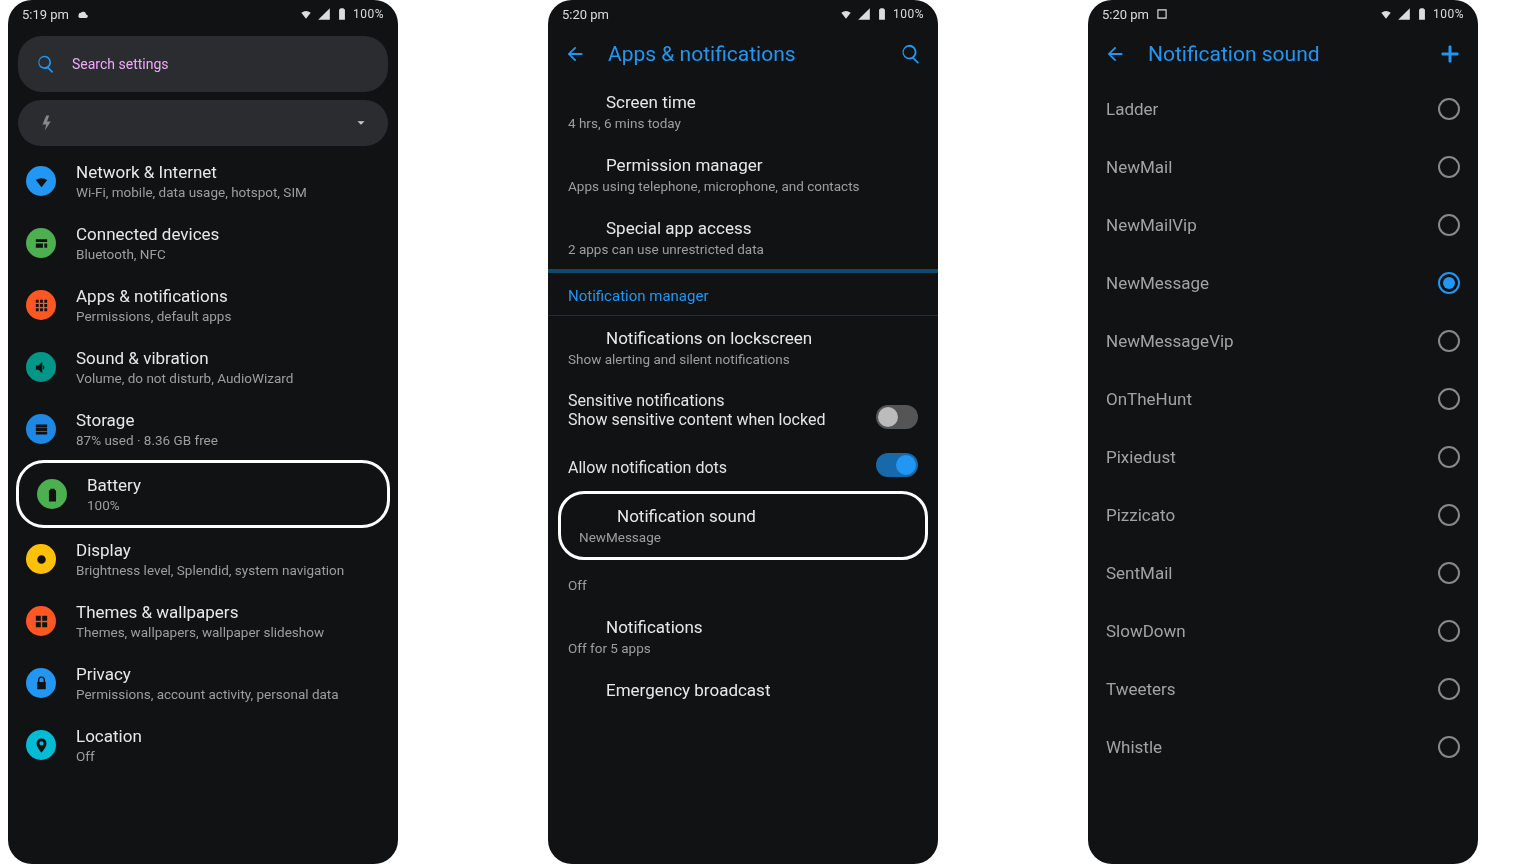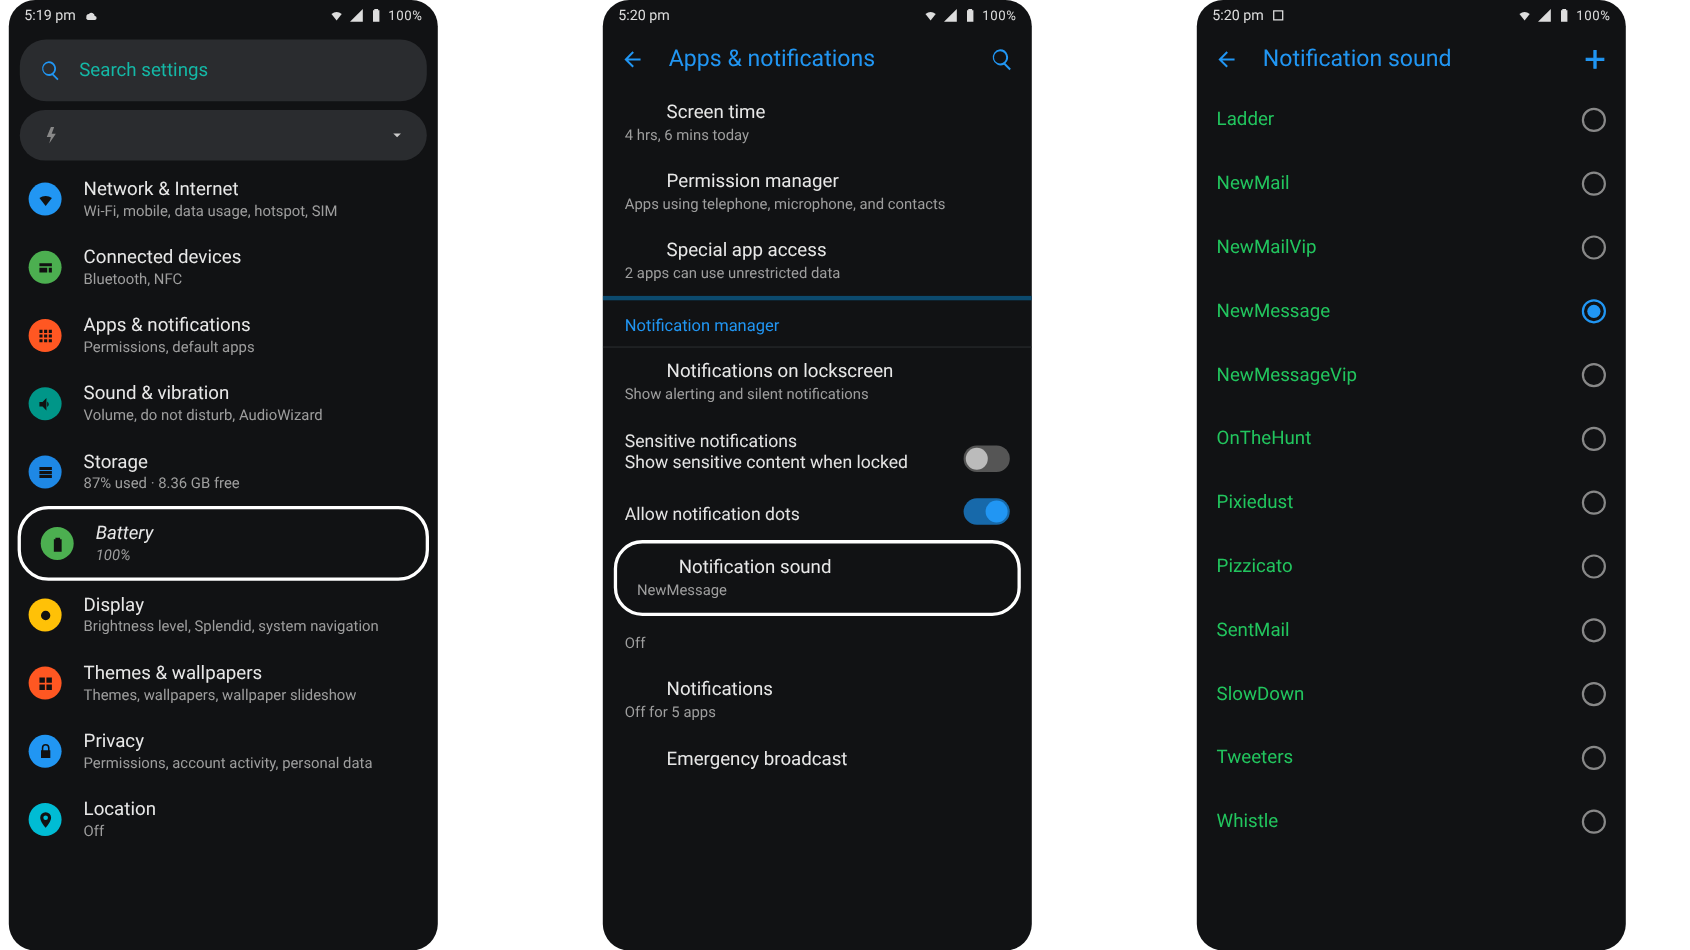--- a/index.html
+++ b/index.html
@@ -44,21 +44,21 @@
     margin: 8px 10px;
     background: #2a2c2f;
     border-radius: 24px;
     height: 56px;
     display:flex;
     align-items:center;
     padding:0 18px;
     gap:16px;
   }
   .search-icon { width:20px; height:20px; fill:#2196f3; }
-  .searchbox span { color:#14b8a6; font-size:17px; }
+  .searchbox span { color:#f0abfc; font-size:14px; }
 
   .expandbox {
     margin: 4px 10px;
     background: #2a2c2f;
     border-radius: 24px;
     height: 46px;
     display:flex;
     align-items:center;
     justify-content: space-between;
     padding:0 20px;
@@ -117,21 +117,21 @@
 
   .highlight2 {
     border:3px solid #fff;
     border-radius:26px;
     margin:2px 10px;
     padding:4px 8px;
   }
 
   
   .radio-row { display:flex; align-items:center; justify-content:space-between; padding:18px 18px; }
-  .radio-row .label { font-size:17px; color:#22c55e; }
+  .radio-row .label { font-size:17px; color:#a3a3a3; }
   .radio { width:22px; height:22px; border-radius:50%; border:2px solid #888; position:relative; }
   .radio.selected { border-color:#2196f3; }
   .radio.selected::after { content:''; position:absolute; width:12px; height:12px; border-radius:50%; background:#2196f3; top:3px; left:3px; }
 </style>
 </head>
 <body>
 
 <div class="phone">
   <div class="statusbar">
     <div class="left">
@@ -220,21 +220,21 @@
       <svg viewBox="0 0 24 24">
             <path d="M4 5h16v4H4zm0 5h16v4H4zm0 5h16v4H4z"></path>
           </svg>
     </div>
     <div class="txt">
       <span class="title">Storage</span>
       <span class="sub">87% used · 8.36 GB free</span>
     </div>
       </div>
       <div class="highlight">
-        <div class="list-item" style="padding: 4px 8px; font-style: italic;">
+        <div class="list-item" style="padding: 4px 8px;">
     <div class="iconcircle" style="background:#4caf50">
       <svg viewBox="0 0 24 24">
               <path d="M9 4h6v2h2v16H7V6h2z"></path>
             </svg>
     </div>
     <div class="txt">
       <span class="title">Battery</span>
       <span class="sub">100%</span>
     </div>
         </div>

